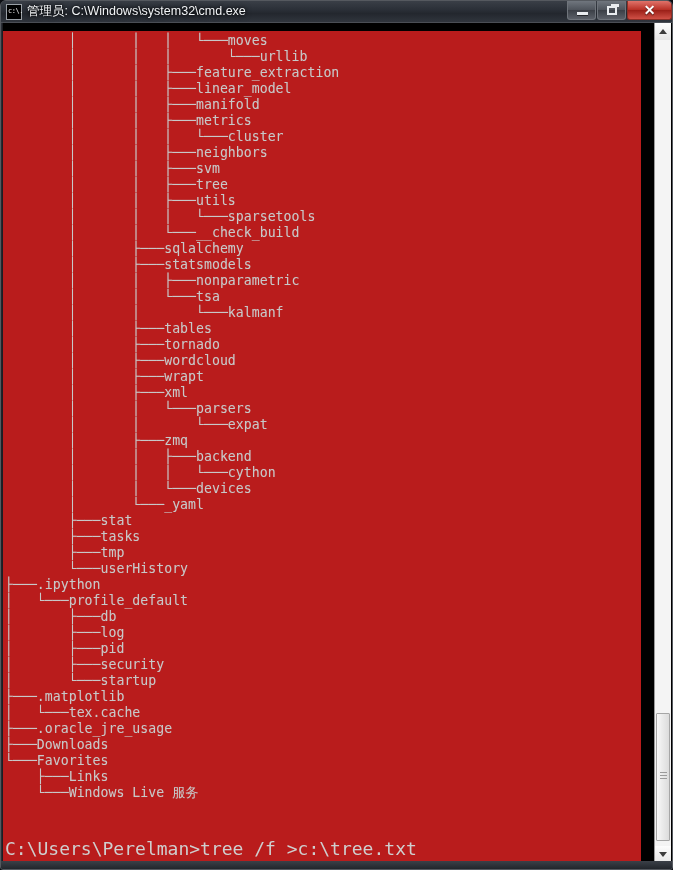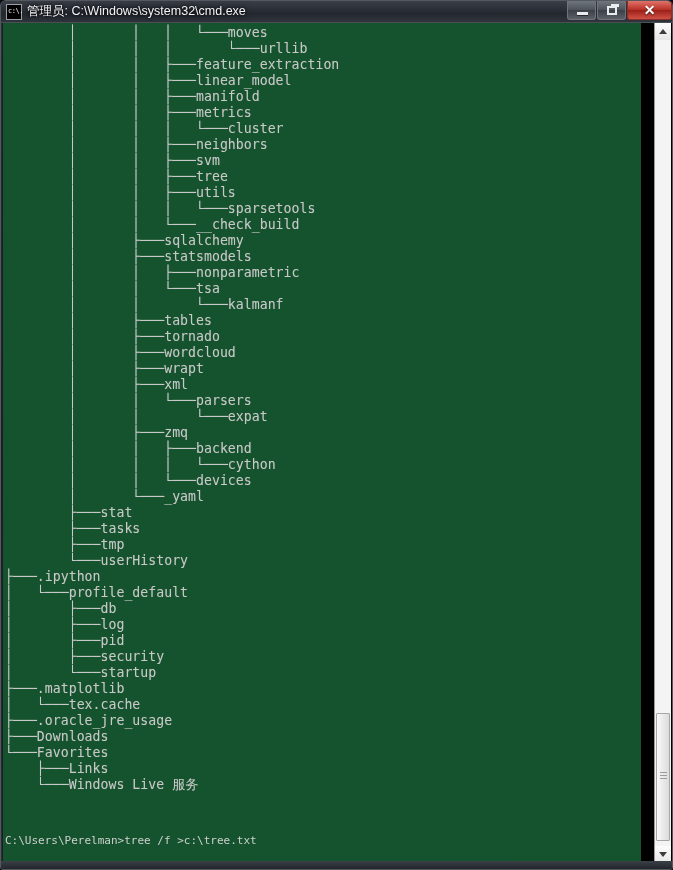--- a/index.html
+++ b/index.html
@@ -121,44 +121,44 @@
   .console-outer {
     position: absolute;
     left: 1px; top: 22px;
     width: 671px; height: 840px;
     background: #000;
     box-sizing: border-box;
     border-left: 1px solid #1b1e23;
   }
   .console {
     position: absolute;
-    left: 0; top: 0;
+    left: 0; top: 8px;
     width: 638px; height: 840px;
-    background: #14532d;
+    background: #b91c1c;
     overflow: hidden;
   }
   pre.tree {
     margin: 0;
     padding: 0;
     position: absolute;
     left: 2px;
     top: 2px;
     font-family: "DejaVu Sans Mono", monospace;
     font-size: 13.2px;
     line-height: 16px;
     color: #c8c8c8;
     letter-spacing: 0.02px;
     white-space: pre;
     text-shadow: 0 0 1px rgba(200,200,200,0.25);
   }
   pre.prompt {
     margin: 0;
     padding: 0;
     font-family: "DejaVu Sans Mono", monospace;
-    font-size: 11px;
+    font-size: 18px;
     line-height: 16px;
     color: #cfcfcf;
     white-space: pre;
   }
   .cmdline { position: absolute; left: 2px; top: 810px; }
 
   
   .scrollbar {
     position: absolute;
     right: 1px; top: 22px;

